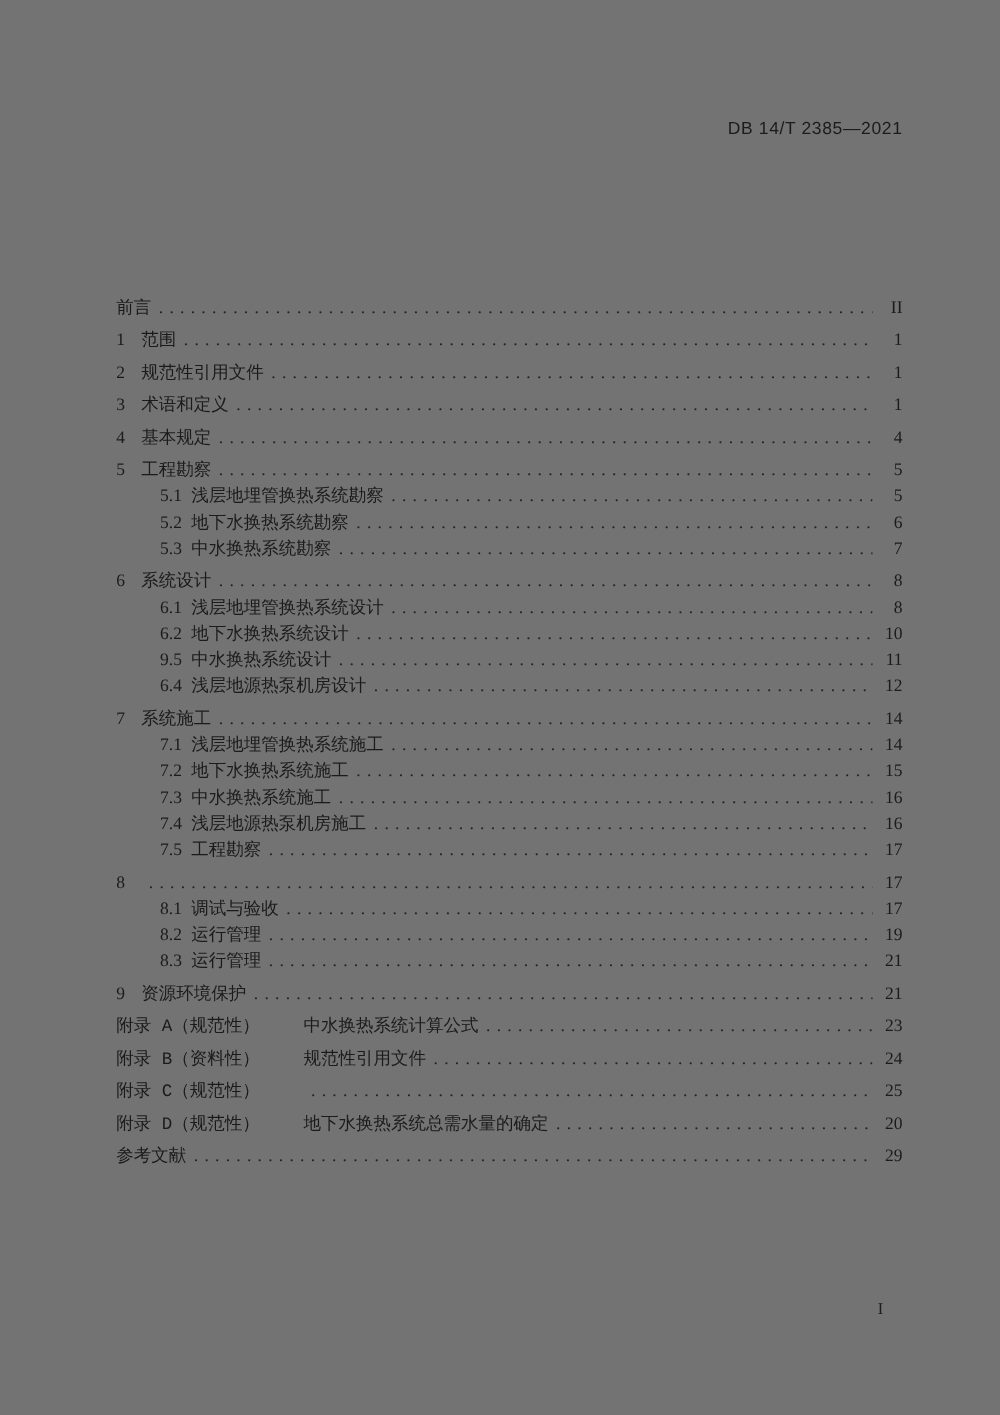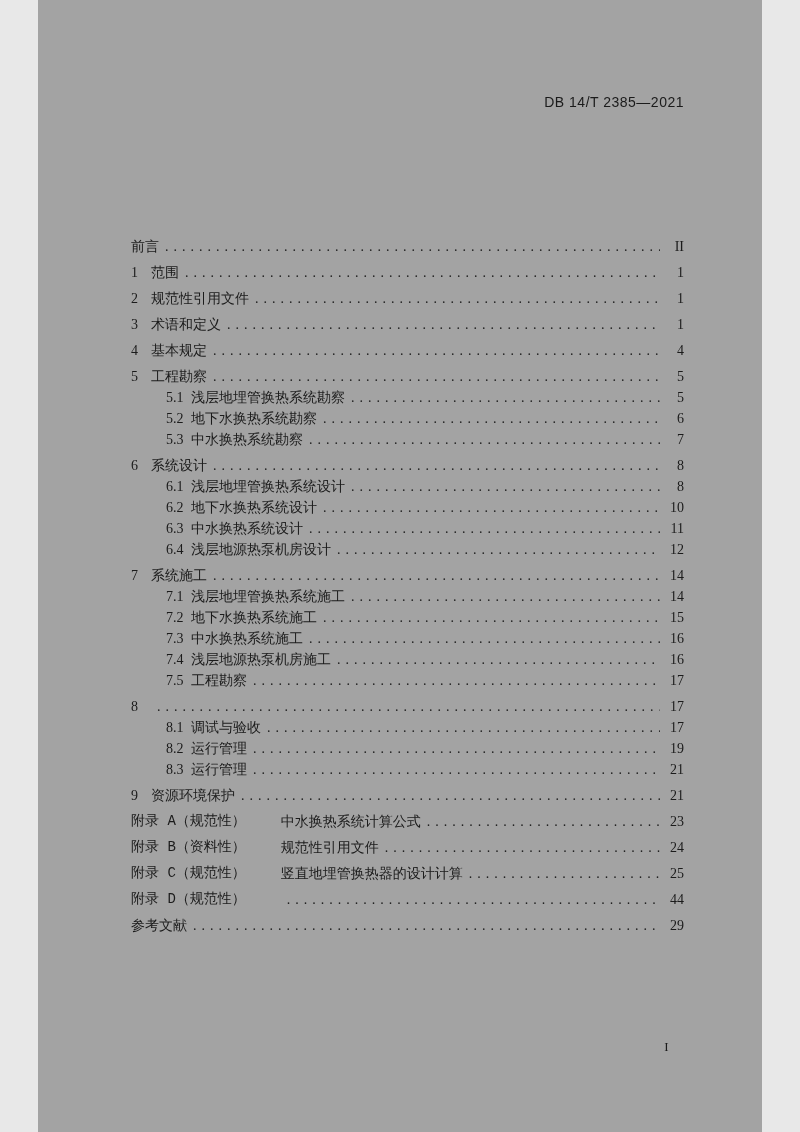--- a/index.html
+++ b/index.html
@@ -1,21 +1,21 @@
 <!DOCTYPE html>
 <html><head>
 <meta charset="utf-8">
 <style>
   html, body { margin: 0; padding: 0; background: #e8e8e8; }
   .page {
     position: relative;
-    width: 724px;
+    width: 800px;
     height: 1132px;
     margin: 0 auto;
-    background: #a3a3a3;
+    background: #737373;
     color: #1b1b1b;
     font-family: "Liberation Serif", "DejaVu Serif", serif;
     overflow: hidden;
   }
   .doc-number {
     position: absolute;
     top: 94px;
     left: 93px;
     right: 78px;
     text-align: right;
@@ -43,21 +43,21 @@
     right: 78px;
   }
   .toc-row {
     display: flex;
     align-items: baseline;
     height: 21px;
     font-size: 14px;
     line-height: 21px;
     white-space: nowrap;
   }
-  .toc-row.lv-h1, .toc-row.lv-appendix { margin-top: 5px; align-items: center; }
+  .toc-row.lv-h1, .toc-row.lv-appendix { margin-top: 5px; }
   .toc-row:first-child { margin-top: 0; }
   .toc-row.lv-h2 { padding-left: 15px; }
   .toc-num { display: inline-block; flex: 0 0 auto; }
   .lv-h1 .toc-num { width: 20px; }
   .lv-h2 .toc-num { width: 25px; margin-left: 20px; }
   .lv-appendix .toc-num { min-width: 107px; margin-right: 35px; font-family: Liberation Mono, monospace; }
   .toc-label { flex: 0 0 auto; }
   .dot-leader {
     flex: 1 1 auto;
     overflow: hidden;
@@ -152,21 +152,21 @@
         <span class="dot-leader">........................................................................................................................................................................................................</span>
         <span class="toc-page">8</span>
       </div>
       <div class="toc-row lv-h2">
         <span class="toc-num">6.2</span>
         <span class="toc-label">地下水换热系统设计</span>
         <span class="dot-leader">........................................................................................................................................................................................................</span>
         <span class="toc-page">10</span>
       </div>
       <div class="toc-row lv-h2">
-        <span class="toc-num">6.3</span>
+        <span class="toc-num">9.5</span>
         <span class="toc-label">中水换热系统设计</span>
         <span class="dot-leader">........................................................................................................................................................................................................</span>
         <span class="toc-page">11</span>
       </div>
       <div class="toc-row lv-h2">
         <span class="toc-num">6.4</span>
         <span class="toc-label">浅层地源热泵机房设计</span>
         <span class="dot-leader">........................................................................................................................................................................................................</span>
         <span class="toc-page">12</span>
       </div>
@@ -242,28 +242,28 @@
         <span class="toc-page">23</span>
       </div>
       <div class="toc-row lv-appendix">
         <span class="toc-num">附录 B（资料性）</span>
         <span class="toc-label">规范性引用文件</span>
         <span class="dot-leader">........................................................................................................................................................................................................</span>
         <span class="toc-page">24</span>
       </div>
       <div class="toc-row lv-appendix">
         <span class="toc-num">附录 C（规范性）</span>
-        <span class="toc-label">竖直地埋管换热器的设计计算</span>
         <span class="dot-leader">........................................................................................................................................................................................................</span>
         <span class="toc-page">25</span>
       </div>
       <div class="toc-row lv-appendix">
         <span class="toc-num">附录 D（规范性）</span>
-        <span class="dot-leader">........................................................................................................................................................................................................</span>
-        <span class="toc-page">44</span>
+        <span class="toc-label">地下水换热系统总需水量的确定</span>
+        <span class="dot-leader">........................................................................................................................................................................................................</span>
+        <span class="toc-page">20</span>
       </div>
       <div class="toc-row lv-h1">
         <span class="toc-label">参考文献</span>
         <span class="dot-leader">........................................................................................................................................................................................................</span>
         <span class="toc-page">29</span>
       </div>
     </div>
 
   <div class="folio">I</div>
 </div>

